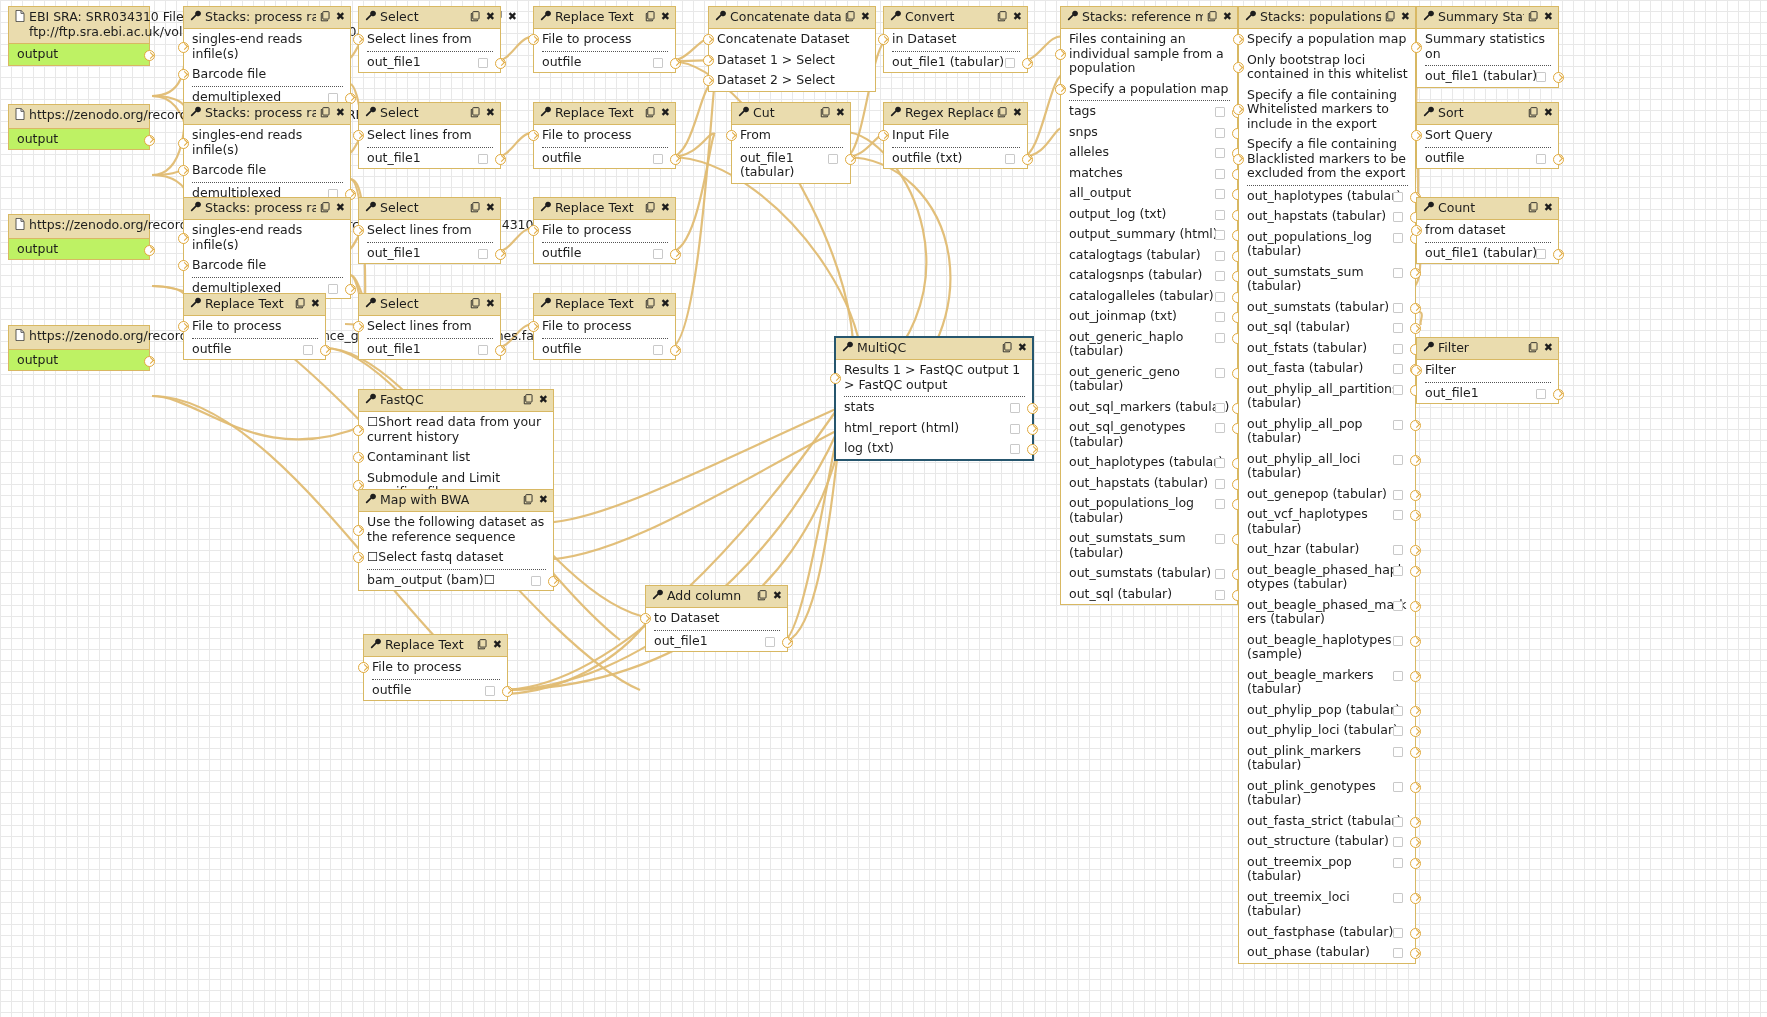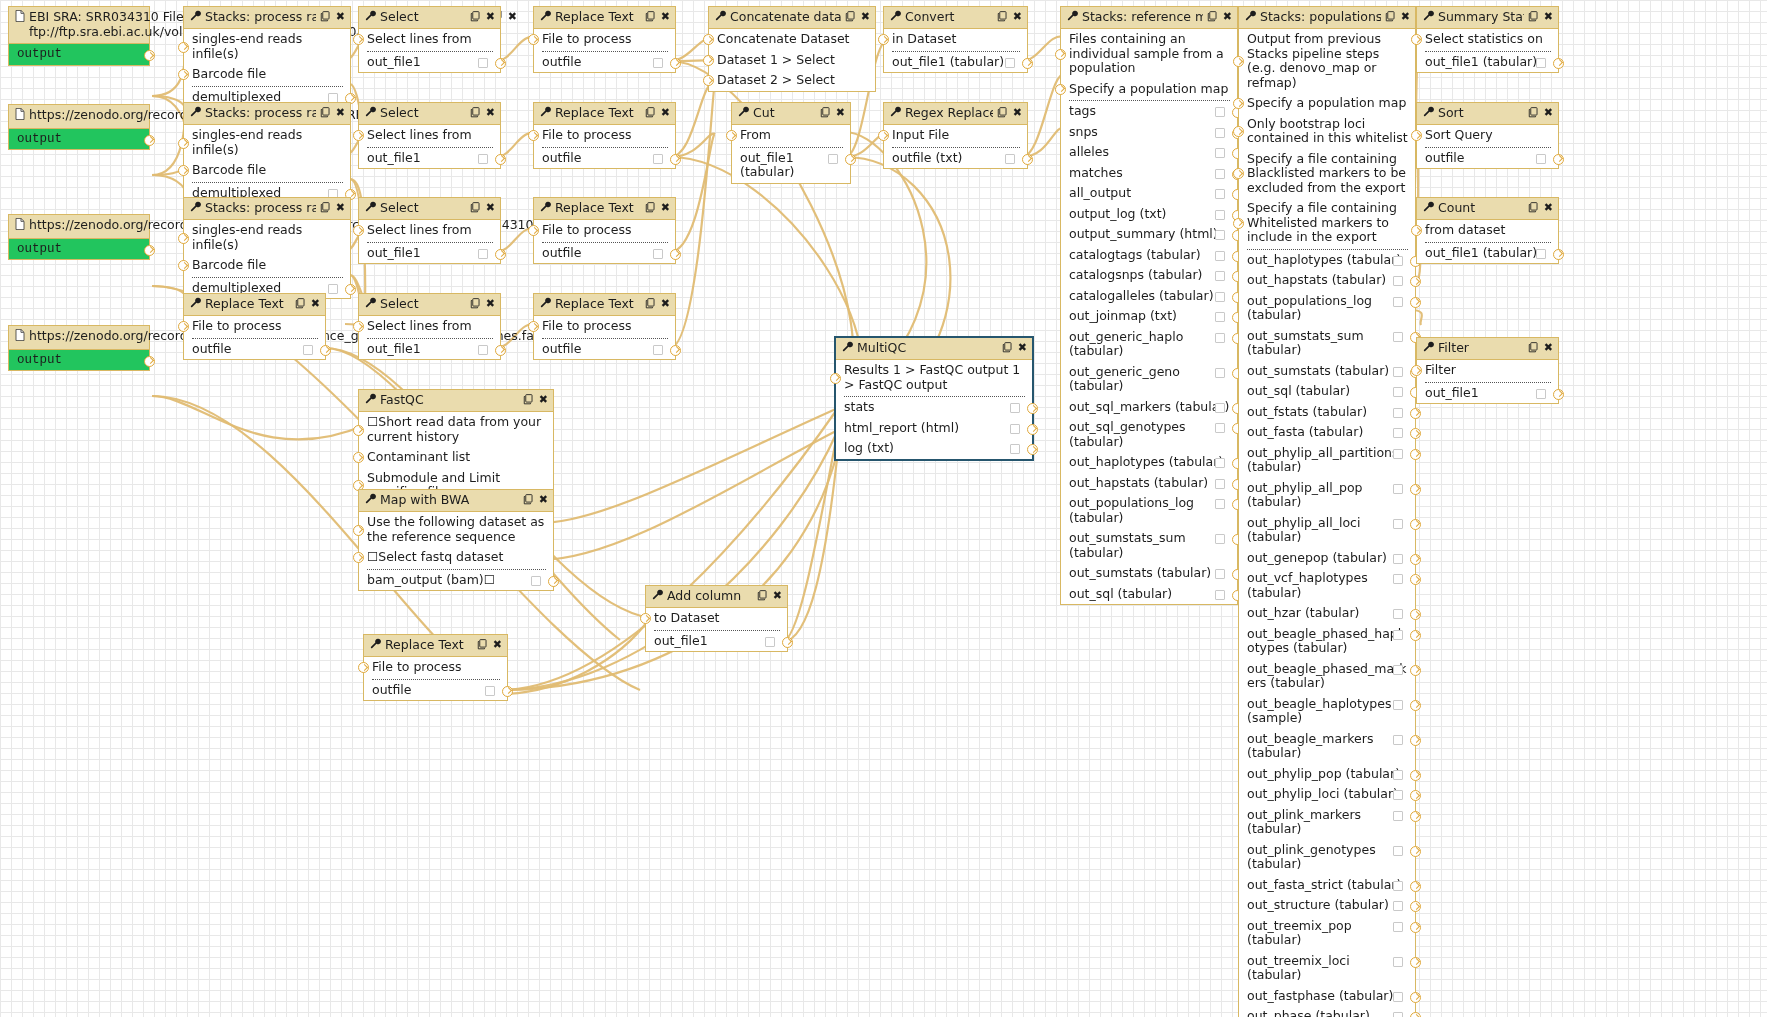--- a/index.html
+++ b/index.html
@@ -75,21 +75,21 @@
     width:8px;height:8px;border:1px solid #c9c9c9;background:#fff;border-radius:1px;
   }
   .ds-head{
     background:#eadcae;
     padding:3px 5px 4px 6px;
     display:flex;align-items:flex-start;
     line-height:14.5px;
     font-size:12.5px;
   }
   .ds-head .t{flex:1 1 auto;word-wrap:break-word;}
-  .outrow{border-top:1px solid #d8b863;background:#22c55e;font-family:Liberation Mono, monospace;}
+  .outrow{border-top:1px solid #d8b863;background:#bef264;}
 </style>
 </head>
 <body>
 
 <div id="canvas">
   <svg id="edges" viewBox="0 0 1767 1017" preserveAspectRatio="none">
       <path d="M152,96 C200,96 178,30 190,37" fill="none" stroke="#e0bc73" stroke-width="2.2" stroke-opacity="0.95"></path>
       <path d="M152,96 C205,96 180,128 190,134" fill="none" stroke="#e0bc73" stroke-width="2.2" stroke-opacity="0.95"></path>
       <path d="M152,96 C210,96 185,225 190,229" fill="none" stroke="#e0bc73" stroke-width="2.2" stroke-opacity="0.95"></path>
       <path d="M152,175 C200,175 180,64 190,60" fill="none" stroke="#e0bc73" stroke-width="2.2" stroke-opacity="0.95"></path>
@@ -690,25 +690,24 @@
         <span class="hdr-title">Stacks: populations</span>
         <span class="hdr-btns">
           <span><svg width="11" height="11" viewBox="0 0 14 14" aria-hidden="true">
               <rect x="3.5" y="0.8" width="8" height="9.5" rx="1" fill="none" stroke="#1d1d1d" stroke-width="1.1"></rect>
               <path d="M2.6 3.2h-1v9.3h8v-1" fill="none" stroke="#1d1d1d" stroke-width="1.1"></path>
             </svg></span>
           <span style="font-size: 11px;">✖</span>
         </span>
       </div>
       <div class="body">
-        <div class="row in"><span>Output from previous Stacks pipeline steps (e.g. denovo_map or refmap)</span><span class="term left" style="top: 50%; margin-top: -5px;"></span></div>
         <div class="row in"><span>Specify a population map</span><span class="term left" style="top: 50%; margin-top: -5px;"></span></div>
         <div class="row in"><span>Only bootstrap loci contained in this whitelist</span><span class="term left" style="top: 50%; margin-top: -5px;"></span></div>
+        <div class="row in"><span>Specify a file containing Whitelisted markers to include in the export</span><span class="term left" style="top: 50%; margin-top: -5px;"></span></div>
         <div class="row in"><span>Specify a file containing Blacklisted markers to be excluded from the export</span><span class="term left" style="top: 50%; margin-top: -5px;"></span></div>
-        <div class="row in"><span>Specify a file containing Whitelisted markers to include in the export</span><span class="term left" style="top: 50%; margin-top: -5px;"></span></div>
         <div class="sep"></div>
         <div class="row out"><span>out_haplotypes (tabular)</span><span class="chk" style="top: 6px;"></span><span class="term right" style="top: 6px;"></span></div>
         <div class="row out"><span>out_hapstats (tabular)</span><span class="chk" style="top: 6px;"></span><span class="term right" style="top: 6px;"></span></div>
         <div class="row out"><span>out_populations_log (tabular)</span><span class="chk" style="top: 6px;"></span><span class="term right" style="top: 6px;"></span></div>
         <div class="row out"><span>out_sumstats_sum (tabular)</span><span class="chk" style="top: 6px;"></span><span class="term right" style="top: 6px;"></span></div>
         <div class="row out"><span>out_sumstats (tabular)</span><span class="chk" style="top: 6px;"></span><span class="term right" style="top: 6px;"></span></div>
         <div class="row out"><span>out_sql (tabular)</span><span class="chk" style="top: 6px;"></span><span class="term right" style="top: 6px;"></span></div>
         <div class="row out"><span>out_fstats (tabular)</span><span class="chk" style="top: 6px;"></span><span class="term right" style="top: 6px;"></span></div>
         <div class="row out"><span>out_fasta (tabular)</span><span class="chk" style="top: 6px;"></span><span class="term right" style="top: 6px;"></span></div>
         <div class="row out"><span>out_phylip_all_partitions (tabular)</span><span class="chk" style="top: 6px;"></span><span class="term right" style="top: 6px;"></span></div>
@@ -741,21 +740,21 @@
         <span class="hdr-title">Summary Statistics</span>
         <span class="hdr-btns">
           <span><svg width="11" height="11" viewBox="0 0 14 14" aria-hidden="true">
               <rect x="3.5" y="0.8" width="8" height="9.5" rx="1" fill="none" stroke="#1d1d1d" stroke-width="1.1"></rect>
               <path d="M2.6 3.2h-1v9.3h8v-1" fill="none" stroke="#1d1d1d" stroke-width="1.1"></path>
             </svg></span>
           <span style="font-size: 11px;">✖</span>
         </span>
       </div>
       <div class="body">
-        <div class="row in"><span>Select statistics on</span><span class="term left" style="top: 50%; margin-top: -5px;"></span></div>
+        <div class="row in"><span>Summary statistics on</span><span class="term left" style="top: 50%; margin-top: -5px;"></span></div>
         <div class="sep"></div>
         <div class="row out"><span>out_file1 (tabular)</span><span class="chk" style="top: 6px;"></span><span class="term right" style="top: 6px;"></span></div>
       </div>
     </div>
     <div class="node" style="left: 1416px; top: 102px; width: 143px;">
       <div class="node-header">
         <span class="hdr-icon"><svg width="11" height="11" viewBox="0 0 16 16" aria-hidden="true">
             <path d="M11.5 1a4 4 0 0 0-3.7 5.5L1.6 12.7a1.2 1.2 0 0 0 1.7 1.7l6.2-6.2A4 4 0 1 0 11.5 1z" fill="#1d1d1d"></path>
           </svg></span>
         <span class="hdr-title">Sort</span>

